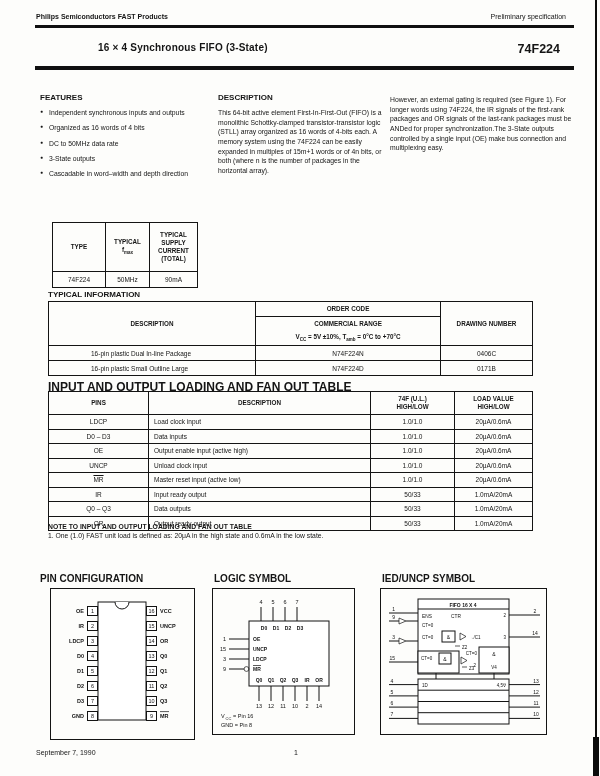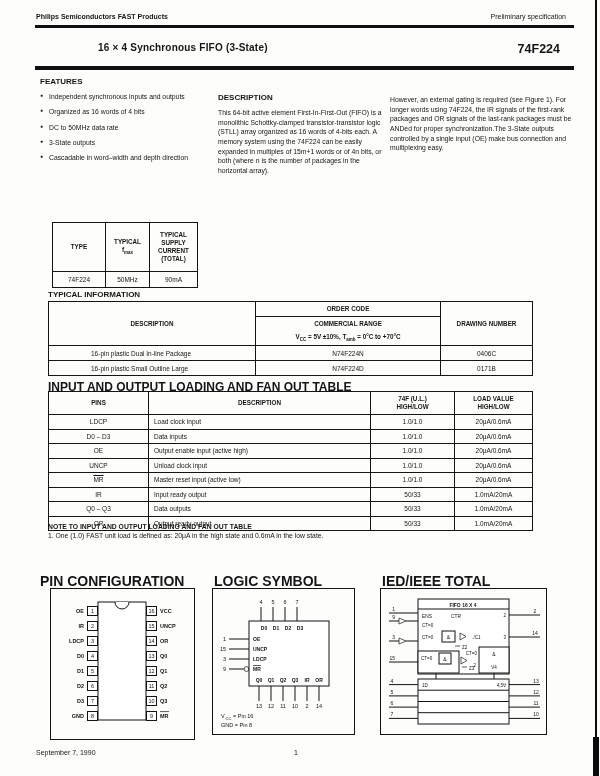--- a/index.html
+++ b/index.html
@@ -10,21 +10,21 @@
   }
   .abs { position:absolute; }
   .hdr-left  { left:36px; top:13px;  font-size:7px; font-weight:bold; }
   .hdr-right { right:34px; top:13px; font-size:7px; }
   .rule1 { left:35px; right:26px; top:25px; height:3px; background:#101010; }
   .title  { left:56px;  top:42px; font-size:10px; font-weight:bold; letter-spacing:.2px;margin-left:42px; }
   .part   { right:40px; top:42px; font-size:12.5px; font-weight:bold; }
   .rule2 { left:35px; right:26px; top:66px; height:4px; background:#101010; }
 
   .col { line-height:1.4; }
-  .col-features { left:40px;  top:76px; width:158px; }
+  .col-features { left:40px;  top:92px; width:158px; }
   .col-desc     { left:218px; top:92px; width:164px; }
   .col-desc2    { left:390px; top:95px; width:182px; }
   h3.section { font-size:8px; font-weight:bold; margin:0 0 5px 0; }
   .body-text { font-size:6.8px; line-height:1.42; text-align:left; }
   ul.features { list-style:none; margin:2px 0 0 0; padding:0; font-size:6.8px; }
   ul.features li { position:relative; padding-left:9px; margin-bottom:6px; line-height:1.35; }
   ul.features li::before { content:"●"; position:absolute; left:0; top:0; font-size:5px; }
 
   table.dt { border-collapse:collapse; table-layout:fixed; background:#fdfdfb; }
   table.dt td { border:1px solid #141414; font-size:6.5px; padding:1px 2px; text-align:center; vertical-align:middle; }
@@ -44,21 +44,21 @@
   .fan-head  { left:48px; top:380px; font-size:12px; font-weight:bold; }
   .fan-table { left:48px; top:391px; width:484px; }
   .fan-table td { height:11.5px; }
   .fan-table tr.hrow td { height:20px; }
   .fan-table td.cell-left { text-align:left; padding-left:5px; }
   .fan-table tr.mr-row td:first-child span { text-decoration:overline; }
 
   .note-head { left:48px; top:523px; font-size:6.8px; font-weight:bold; }
   .note-text { left:48px; top:532px; font-size:6.8px; width:480px; }
 
-  .panel-head { top:573px; font-size:14px; font-weight:bold; }
+  .panel-head { top:573px; font-size:10px; font-weight:bold; }
   .panel { border:1px solid #141414; background:#fdfdfb; }
   .p-pincfg { left:50px;  top:588px; width:143px; height:150px; }
   .p-logic  { left:212px; top:588px; width:141px; height:145px; }
   .p-ieee   { left:380px; top:588px; width:165px; height:145px; }
 
   svg text { font-family:"Liberation Sans", sans-serif; fill:#131313; }
   svg .ln { stroke:#131313; stroke-width:1; fill:none; }
   svg .thin { stroke:#131313; stroke-width:0.7; fill:none; }
   svg .bx { stroke:#131313; stroke-width:1; fill:#ffffff; }
 
@@ -222,21 +222,21 @@
           <td>50/33</td>
           <td>1.0mA/20mA</td>
         </tr>
   </tbody>
     </table>
   <div class="abs note-head">NOTE TO INPUT AND OUTPUT LOADING AND FAN OUT TABLE</div>
   <div class="abs note-text">1.  One (1.0) FAST unit load is defined as: 20μA in the high state and 0.6mA in the low state.</div>
 
   <div class="abs panel-head" style="left:40px">PIN CONFIGURATION</div>
   <div class="abs panel-head" style="left:214px">LOGIC SYMBOL</div>
-  <div class="abs panel-head" style="left:382px">IED/IEEE TOTAL</div>
+  <div class="abs panel-head" style="left:382px">IED/UNCP SYMBOL</div>
 
   <div class="abs panel p-pincfg">
     <svg width="143" height="150" viewBox="0 0 143 150">
       <g>
         <rect class="bx" x="47" y="13" width="48" height="118"></rect>
         <path class="bx" d="M 64,13 A 7,7 0 0 0 78,13" fill="#fdfdfb"></path>
       </g>
       <g font-size="5.5">
         <rect class="bx" x="36.5" y="17.5" width="10" height="9"></rect>
           <text x="41.5" y="24.2" text-anchor="middle">1</text>

